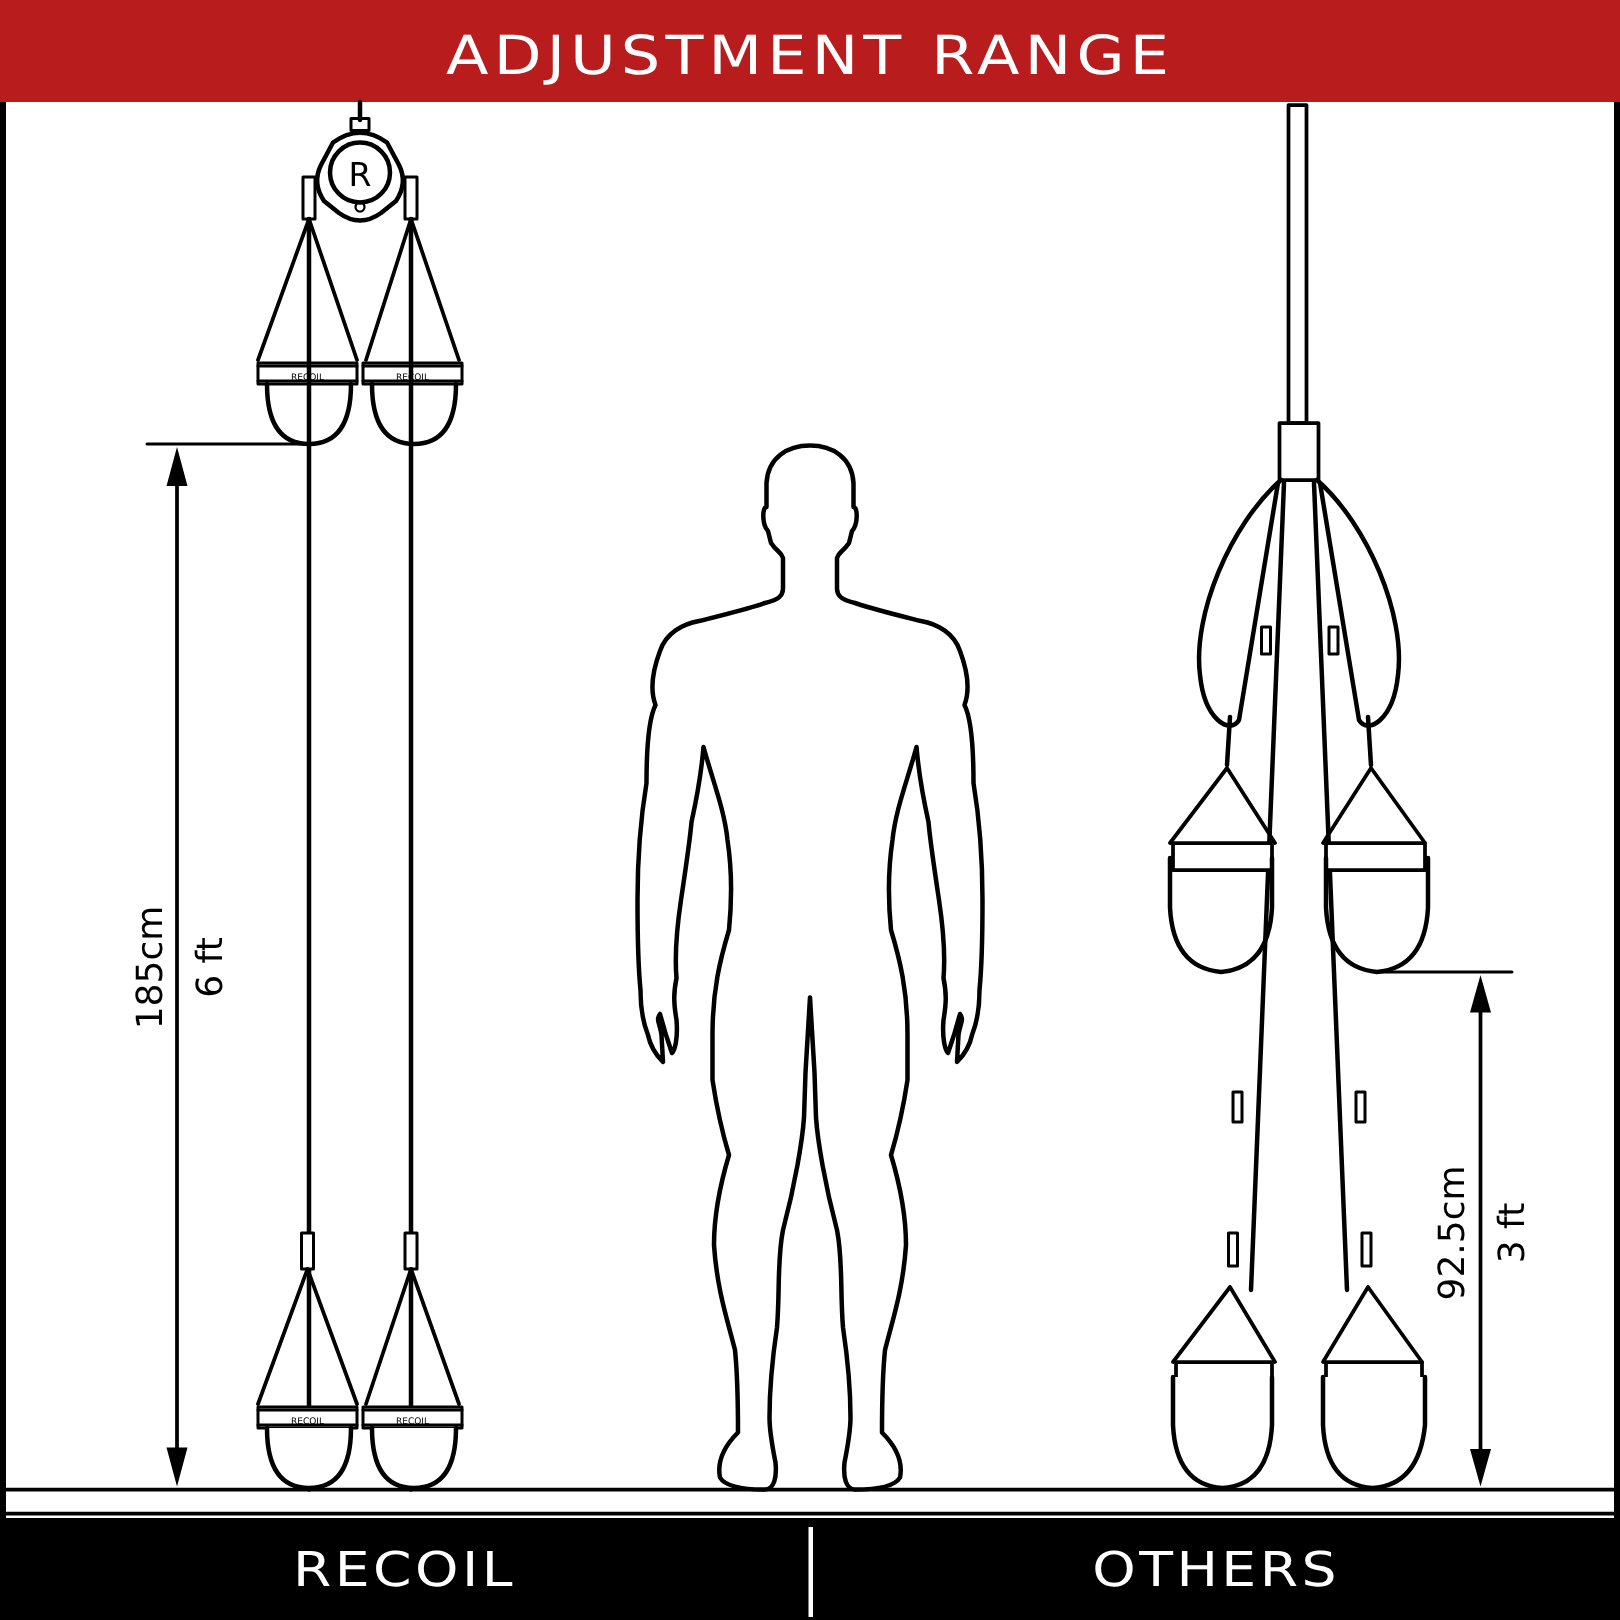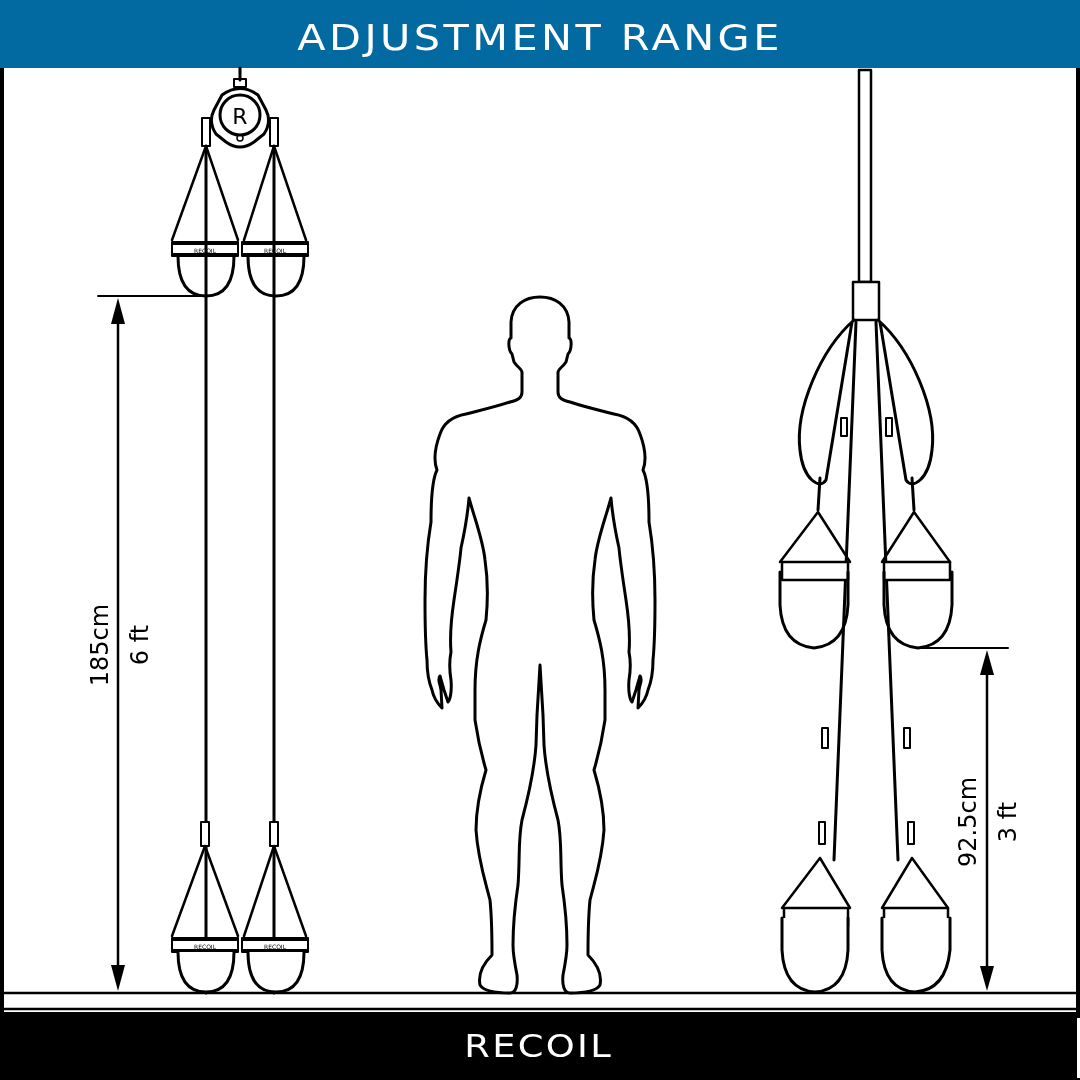--- a/index.html
+++ b/index.html
@@ -1,17 +1,17 @@
 <!DOCTYPE html>
 <html><head>
 <meta charset="utf-8">
 <style>
   html, body { margin: 0; padding: 0; background: #000; }
   body { width: 1080px; height: 1080px; position: relative; overflow: hidden; font-family: "DejaVu Sans", sans-serif; }
-  .header { position: absolute; left: 0; top: 0; width: 1080px; height: 68px; background: #0369a1; display: flex; align-items: center; justify-content: center; }
+  .header { position: absolute; left: 0; top: 0; width: 1080px; height: 68px; background: #b91c1c; display: flex; align-items: center; justify-content: center; }
   .header-title { color: #fff; font-family: "DejaVu Sans", sans-serif; font-weight: normal; font-size: 36px; letter-spacing: 3px; transform: scaleX(1.15); margin-top: 6px; }
   .stage { position: absolute; left: 4px; top: 68px; width: 1072px; height: 944px; background: #fff; }
   .stage svg { position: absolute; left: -4px; top: -68px; }
   .footer { position: absolute; left: 0; top: 1012px; width: 1080px; height: 68px; background: #000; display: flex; }
   .footer-cell { flex: 1; display: flex; align-items: center; justify-content: center; color: #fff; font-size: 32px; letter-spacing: 2px; }
   .footer-cell span { transform: scaleX(1.15); display: inline-block; }
   .footer-divider { width: 3px; background: #fff; margin: 6px 0 2px 0; }
   .dim-label { font-family: "DejaVu Sans", sans-serif; font-size: 24px; fill: #000; }
 </style>
 </head>
@@ -215,13 +215,16 @@
     <text class="dim-label" transform="translate(976,822) rotate(-90)" text-anchor="middle" stroke="none">92.5cm</text>
     <text class="dim-label" transform="translate(1016,822) rotate(-90)" text-anchor="middle" stroke="none">3 ft</text>
   </svg>
 </div>
 
 <div class="footer">
   <div class="footer-cell">
       <span>RECOIL</span>
     </div>
   <div class="footer-divider"></div>
+  <div class="footer-cell">
+      <span>OTHERS</span>
+    </div>
 </div>
 
 </body></html>

